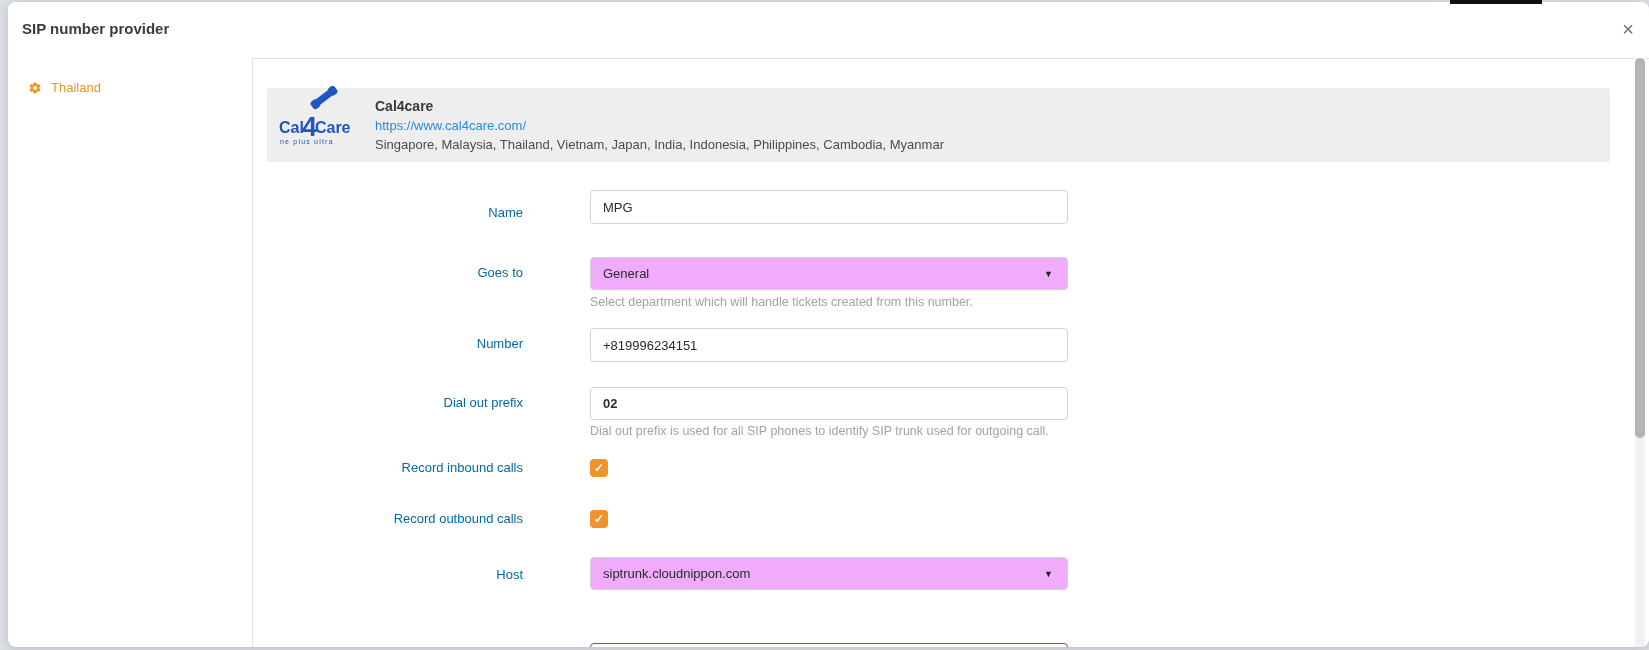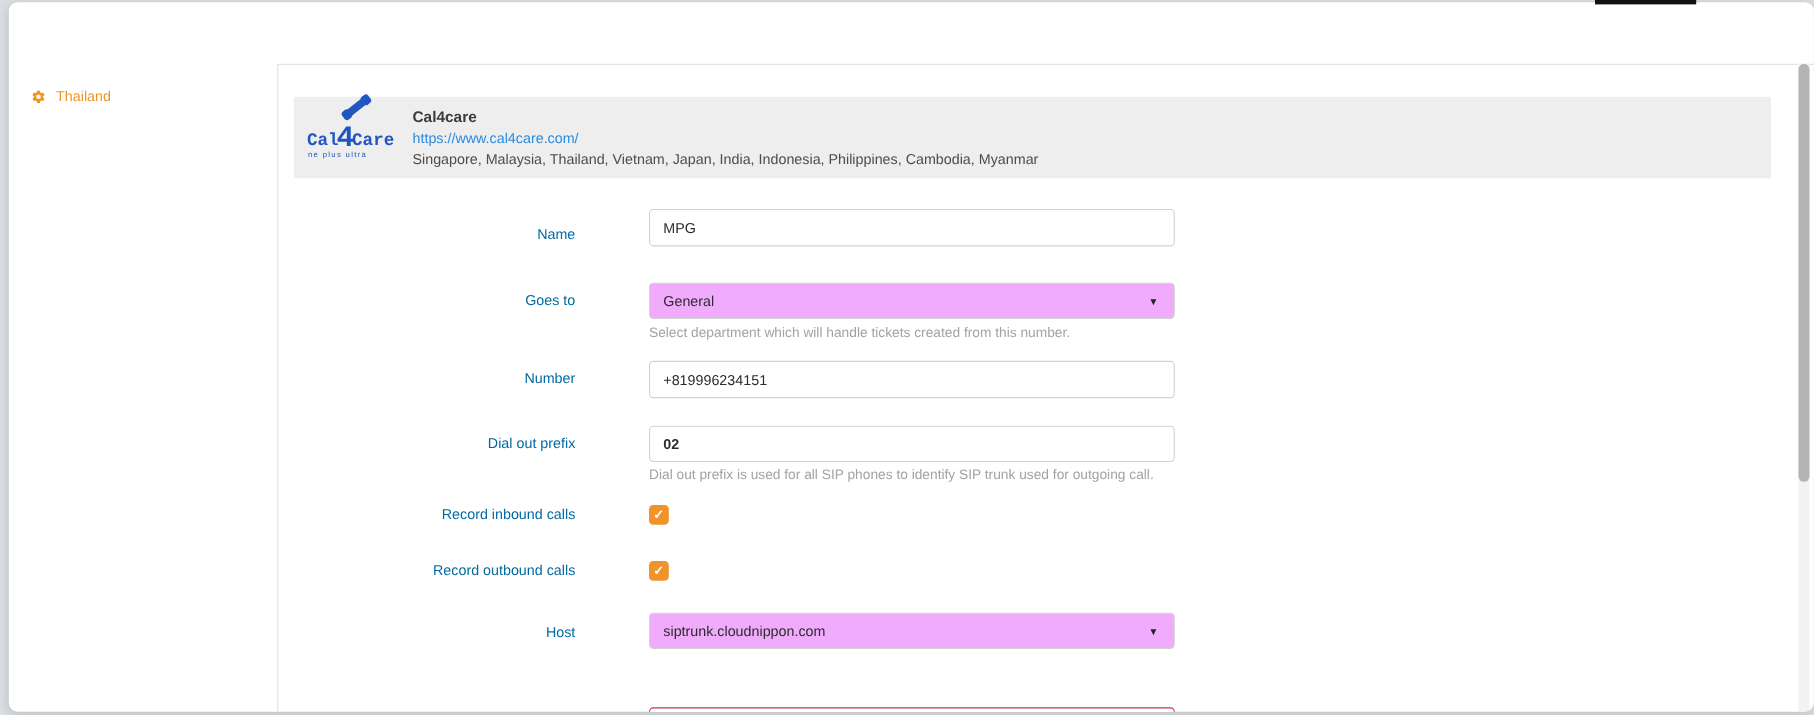--- a/index.html
+++ b/index.html
@@ -22,21 +22,21 @@
   
   .sidebar-item { position:absolute; left:20px; top:78px; display:flex; align-items:center; gap:9px;
                   color:#f0941f; font-size:13px; cursor:pointer; }
   .gear-icon { width:14px; height:14px; display:block; }
   .gear-icon svg { width:14px; height:14px; fill:#f0941f; display:block; }
 
   
   .provider-card { position:absolute; left:259px; top:86px; width:1343px; height:74px; background:#eeeeef;
                    border-radius:2px; display:flex; align-items:center; }
   .logo-mark { position:relative; width:78px; margin-left:12px; color:#2156c0; flex:none; }
-  .logo-row { display:flex; align-items:flex-end; font-weight:bold; line-height:1; margin-top:10px;font-family:Liberation Mono, monospace; }
+  .logo-row { display:flex; align-items:flex-end; font-weight:bold; line-height:1; margin-top:10px; }
   .logo-cal, .logo-care { font-size:16px; letter-spacing:0; }
   .logo-four { font-size:27px; line-height:.78; margin:0 -2px; position:relative; top:2px; }
   .handset-icon { position:absolute; left:32px; top:-11px; width:26px; height:7px; background:#2156c0;
                   border-radius:4px; transform:rotate(-38deg); }
   .handset-icon:before, .handset-icon:after { content:""; position:absolute; width:8px; height:9px;
                   background:#2156c0; border-radius:3px; top:-1px; }
   .handset-icon:before { left:-2px; } .handset-icon:after { right:-2px; }
   .logo-tagline { font-size:7px; letter-spacing:1.2px; margin-top:2px; padding-left:1px; color:#2156c0; }
   .provider-text { margin-left:18px; display:flex; flex-direction:column; gap:4px; }
   .provider-name { font-size:14px; font-weight:bold; color:#3a3a3a; }
@@ -64,20 +64,24 @@
   .scrollbar-track { position:absolute; left:1627px; top:56px; width:10px; height:589px; background:#f2f2f2; }
   .scrollbar-thumb { position:absolute; left:0; top:0; width:10px; height:380px; background:#b4b4b4; border-radius:5px; }
 </style>
 </head>
 <body>
 
 <div class="top-strip"></div>
 
 <div class="modal">
 
+  <div class="modal-header">
+    <div class="modal-title">SIP number provider</div>
+    <div class="close-btn">×</div>
+  </div>
   <div class="header-border"></div>
   <div class="v-divider"></div>
 
   <div class="sidebar-item">
     <span class="gear-icon">
       <svg viewBox="0 0 24 24">
           <path d="M19.14 12.94c.04-.3.06-.61.06-.94s-.02-.64-.07-.94l2.03-1.58a.49.49 0 0 0 .12-.61l-1.92-3.32a.49.49 0 0 0-.59-.22l-2.39.96a7.03 7.03 0 0 0-1.62-.94l-.36-2.54a.48.48 0 0 0-.48-.41h-3.84a.48.48 0 0 0-.47.41l-.36 2.54c-.59.24-1.13.56-1.62.94l-2.39-.96a.49.49 0 0 0-.59.22L2.74 8.87c-.12.21-.08.47.12.61l2.03 1.58c-.05.3-.09.63-.09.94s.02.64.07.94l-2.03 1.58a.49.49 0 0 0-.12.61l1.92 3.32c.12.22.37.29.59.22l2.39-.96c.5.38 1.03.7 1.62.94l.36 2.54c.05.24.24.41.48.41h3.84c.24 0 .44-.17.47-.41l.36-2.54c.59-.24 1.13-.56 1.62-.94l2.39.96c.22.08.47 0 .59-.22l1.92-3.32a.49.49 0 0 0-.12-.61l-2.01-1.58zM12 15.6a3.6 3.6 0 1 1 0-7.2 3.6 3.6 0 0 1 0 7.2z"></path>
         </svg>
     </span>
     <span>Thailand</span>

